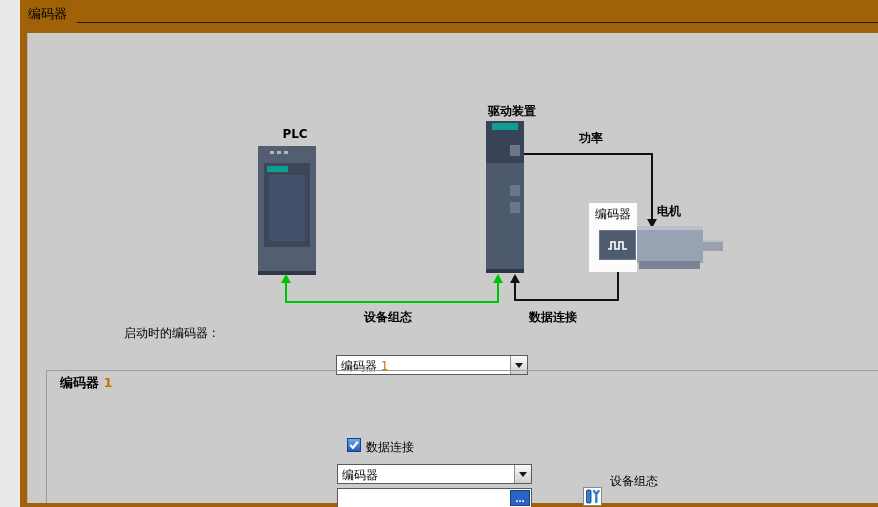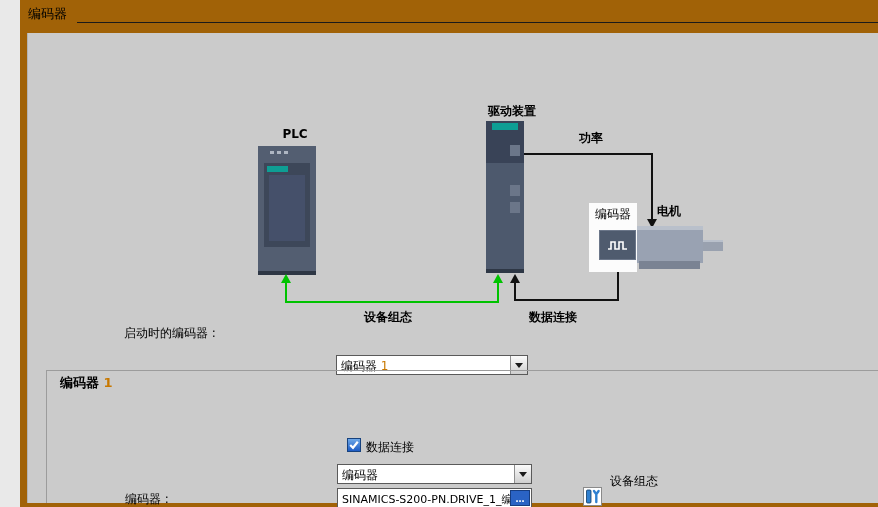--- a/index.html
+++ b/index.html
@@ -183,23 +183,21 @@
       </div>
       <span class="cb-label">数据连接</span>
 
       <div class="dd dd-datacon">
         <span class="dd-text">编码器</span>
         <span class="dd-btn">
             <i class="tri-down"></i>
           </span>
       </div>
 
-      <div class="form-label lbl-encoder">编码器 :</div>
       <div class="field">
-        <span class="field-text">SINAMICS-S200-PN.DRIVE_1_编</span>
         <button class="browse">...</button>
       </div>
       <div class="devcfg-icon">
         <svg width="17" height="17" viewBox="0 0 17 17">
           <rect x="2.5" y="2" width="4.5" height="13" rx="1" fill="#2f80d0" stroke="#0d3a66" stroke-width="0.8"></rect>
           <path d="M10 3 L12.3 6.2 L14.6 3 M12.3 6.2 L12.3 14" stroke="#2f80d0" stroke-width="2.4" fill="none" stroke-linecap="round"></path>
         </svg>
       </div>
       <span class="devcfg-text">设备组态</span>
 

